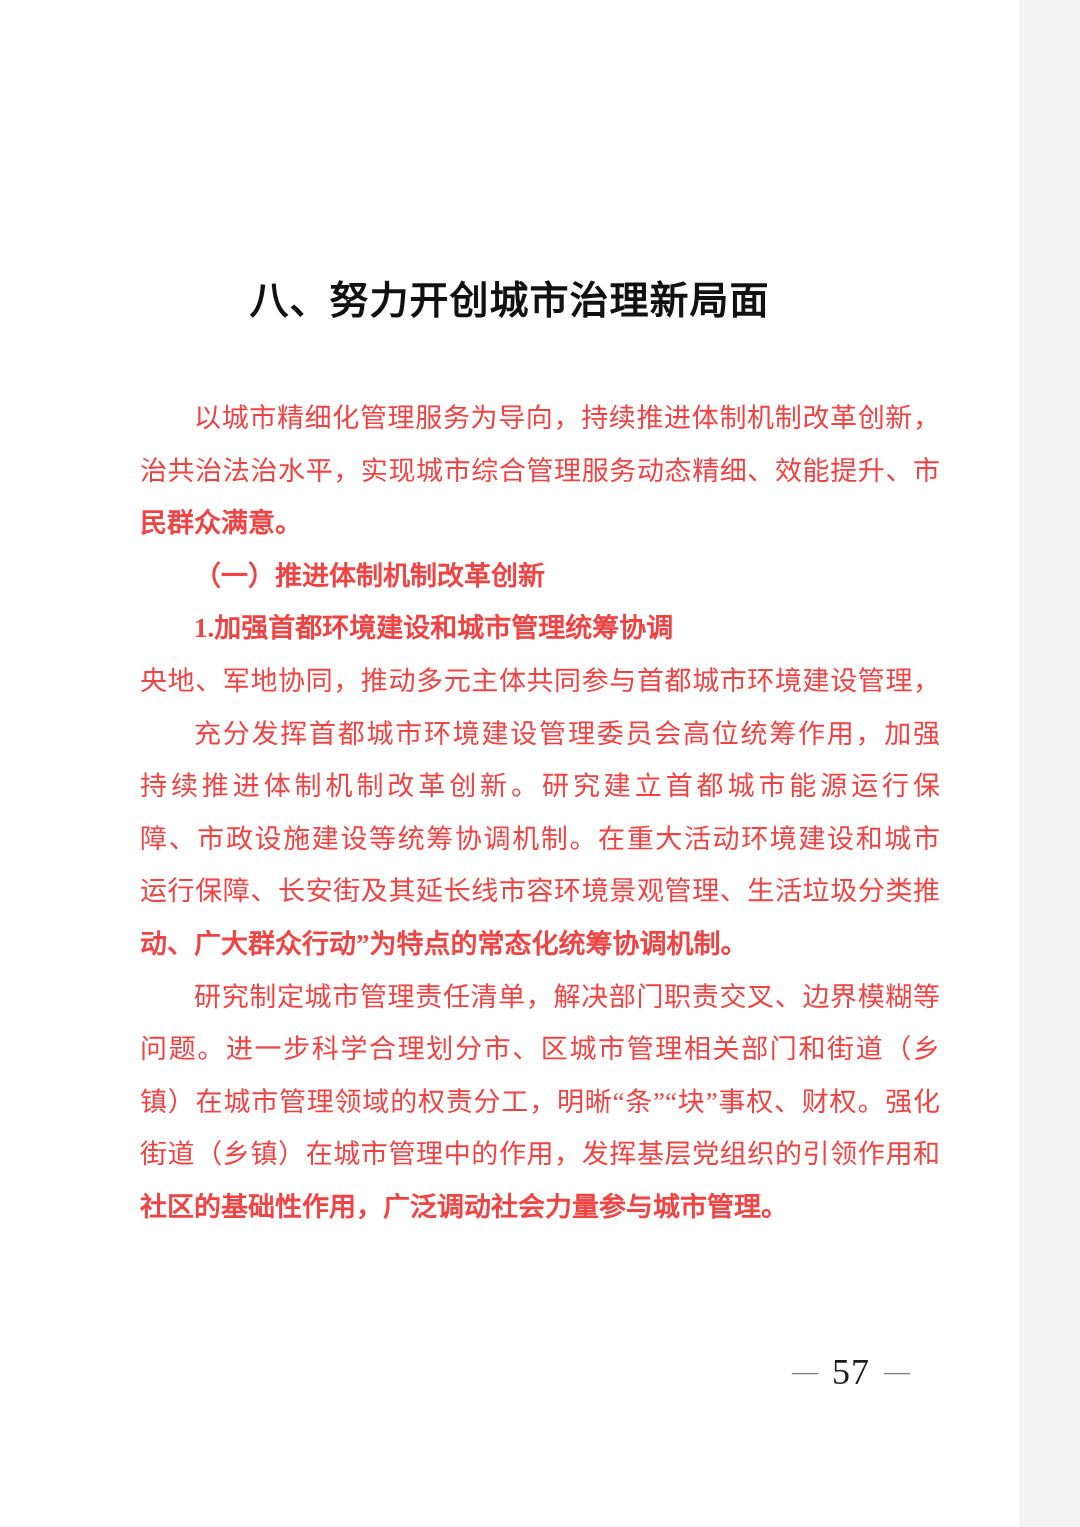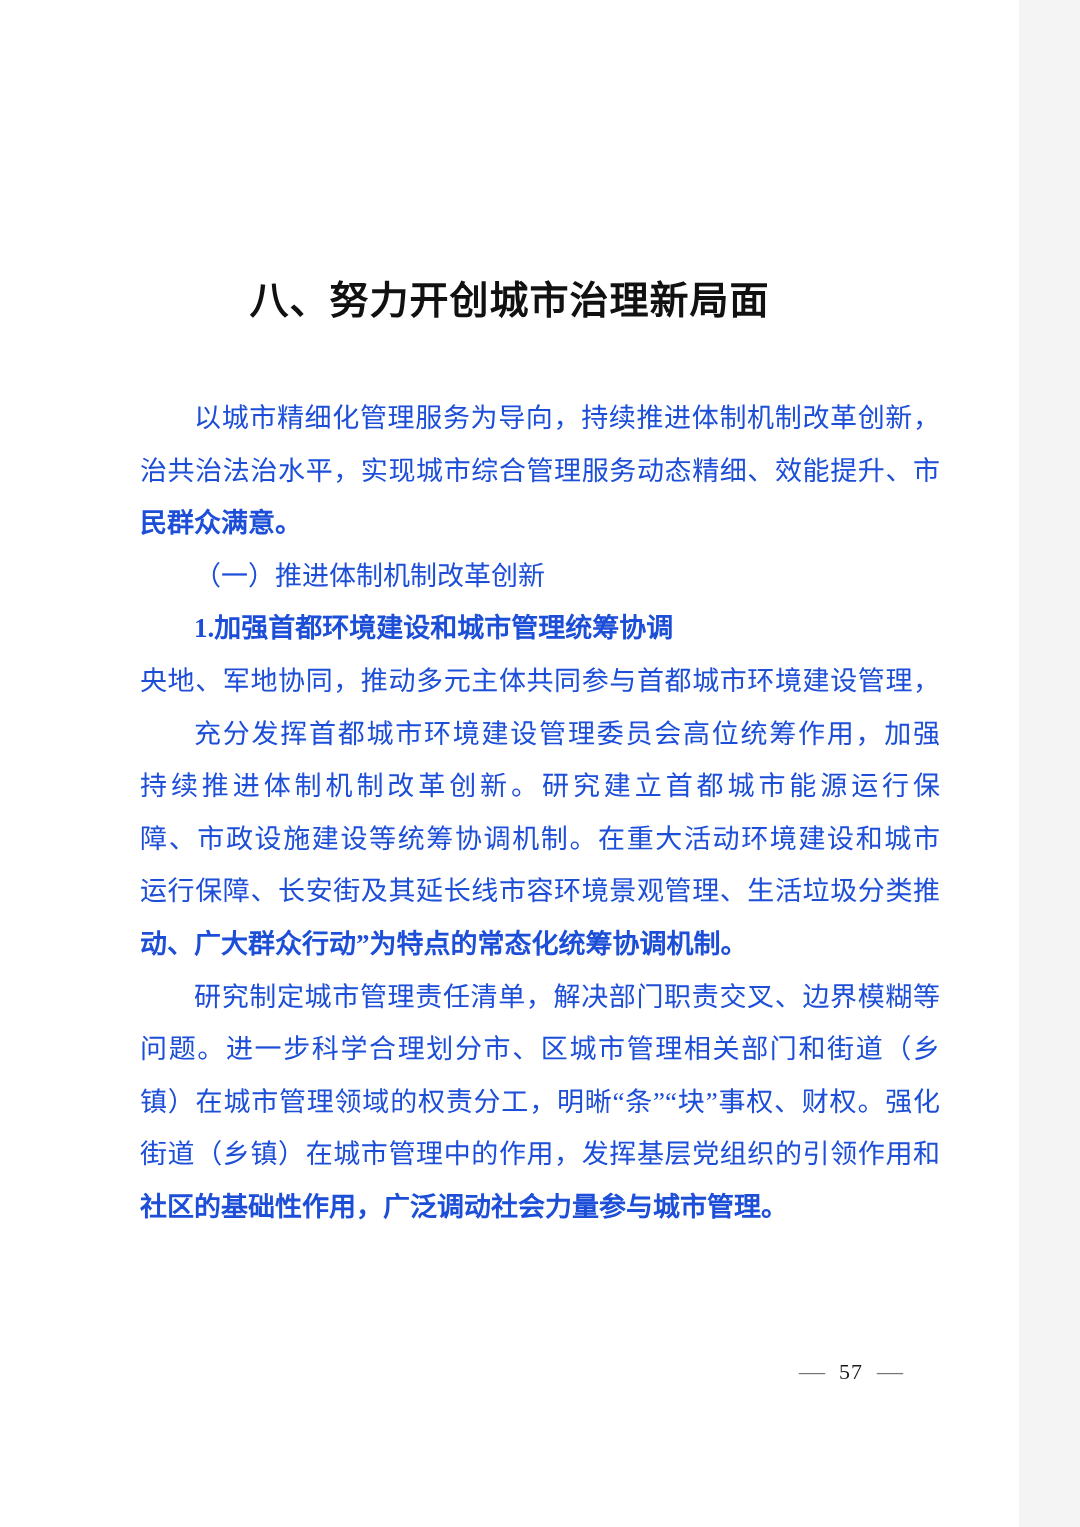--- a/index.html
+++ b/index.html
@@ -25,57 +25,57 @@
     letter-spacing: 1px;
     line-height: 1.2;
     color: #111;
   }
   .body-text {
     position: absolute;
     top: 392px;
     left: 140px;
     width: 800px;
     font-size: 27px;
-    color: #1d4ed8;
+    color: #ef4444;
   }
   .line {
     display: block;
     height: 52.6px;
     line-height: 52.6px;
     text-align: justify;
     text-align-last: justify;
     text-justify: inter-character;
     overflow: hidden;
   }
   .line.indent { padding-left: 54px; }
   .line.flush {
     text-align: left;
     text-align-last: left;
     font-weight: bold;
   }
-  .line.h-bold { font-weight: 400; }
+  .line.h-bold { font-weight: 700; }
   .footer {
     position: absolute;
     top: 1352px;
     left: 711px;
     width: 280px;
     height: 40px;
     display: flex;
     justify-content: center;
     align-items: center;
     gap: 14px;
   }
   .footer .dash {
     color: #787878;
     font-size: 26px;
     line-height: 1;
   }
   .footer .num {
     color: #1c1c1c;
-    font-size: 22px;
+    font-size: 36px;
     line-height: 1;
     letter-spacing: 1px;
   }
 </style>
 </head>
 <body>
 
 <div class="page">
 
   <div class="doc-title">八、努力开创城市治理新局面</div>

